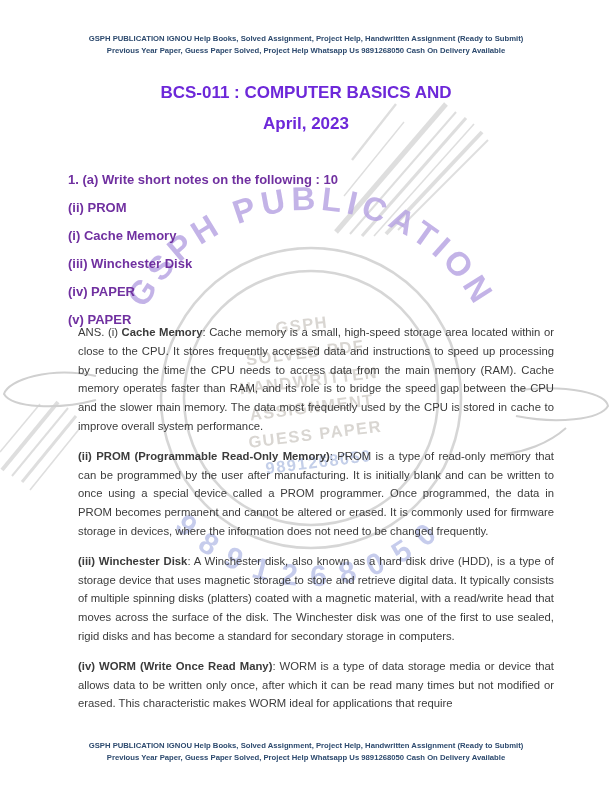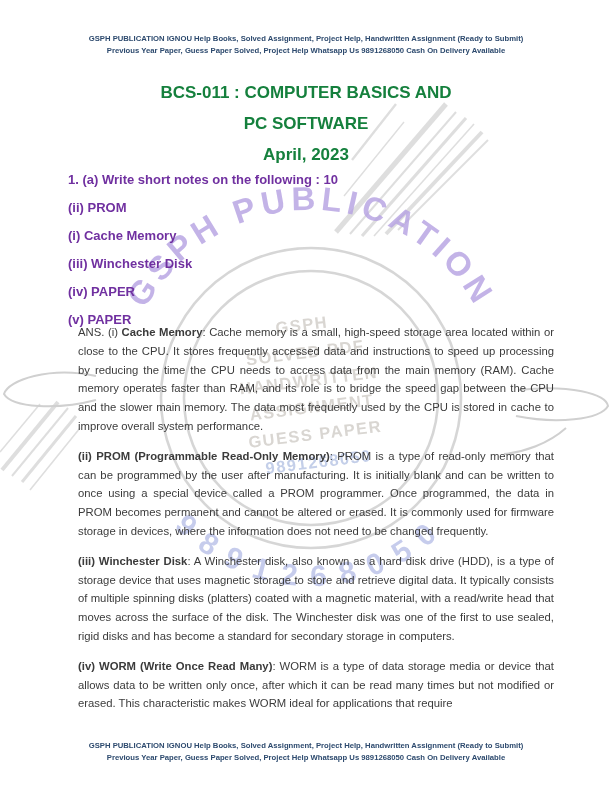--- a/index.html
+++ b/index.html
@@ -18,21 +18,21 @@
   .wm-center.blue{fill:#c4cfe9;}
   .content{position:absolute;left:0;top:0;width:612px;height:792px;z-index:1;}
   .pageheader,.pagefooter{
     position:absolute;left:0;right:0;text-align:center;
     font-size:7.7px;font-weight:bold;color:#2d4a6e;line-height:12px;
   }
   .pageheader{top:33px;}
   .pagefooter{top:740px;}
   .titleblock{
     position:absolute;top:84px;left:0;right:0;text-align:center;
-    color:#15803d;font-weight:bold;font-size:17px;
+    color:#6d28d9;font-weight:bold;font-size:17px;
   }
   .title-line{line-height:18px;margin-bottom:13px;}
   .qblock{
     position:absolute;top:174px;left:68px;width:476px;
     color:#7030a0;font-weight:bold;font-size:13px;
   }
   .q-line{line-height:12px;margin-bottom:16px;}
   .bodyblock{
     position:absolute;top:323px;left:78px;width:476px;
     color:#3b3b3b;font-size:11.3px;line-height:18.8px;text-align:justify;
@@ -96,21 +96,20 @@
 
   <div class="content">
 
     <div class="pageheader">
       <div>GSPH PUBLICATION IGNOU Help Books, Solved Assignment, Project Help, Handwritten Assignment (Ready to Submit)</div>
       <div>Previous Year Paper, Guess Paper Solved, Project Help Whatsapp Us 9891268050 Cash On Delivery Available</div>
     </div>
 
     <div class="titleblock">
       <div class="title-line">BCS-011 : COMPUTER BASICS AND</div>
-      <div class="title-line">PC SOFTWARE</div>
       <div class="title-line">April, 2023</div>
     </div>
 
     <div class="qblock">
       <div class="q-line">1. (a) Write short notes on the following : 10</div>
       <div class="q-line">(ii) PROM</div>
       <div class="q-line">(i) Cache Memory</div>
       <div class="q-line">(iii) Winchester Disk</div>
       <div class="q-line">(iv) PAPER</div>
       <div class="q-line">(v) PAPER</div>

